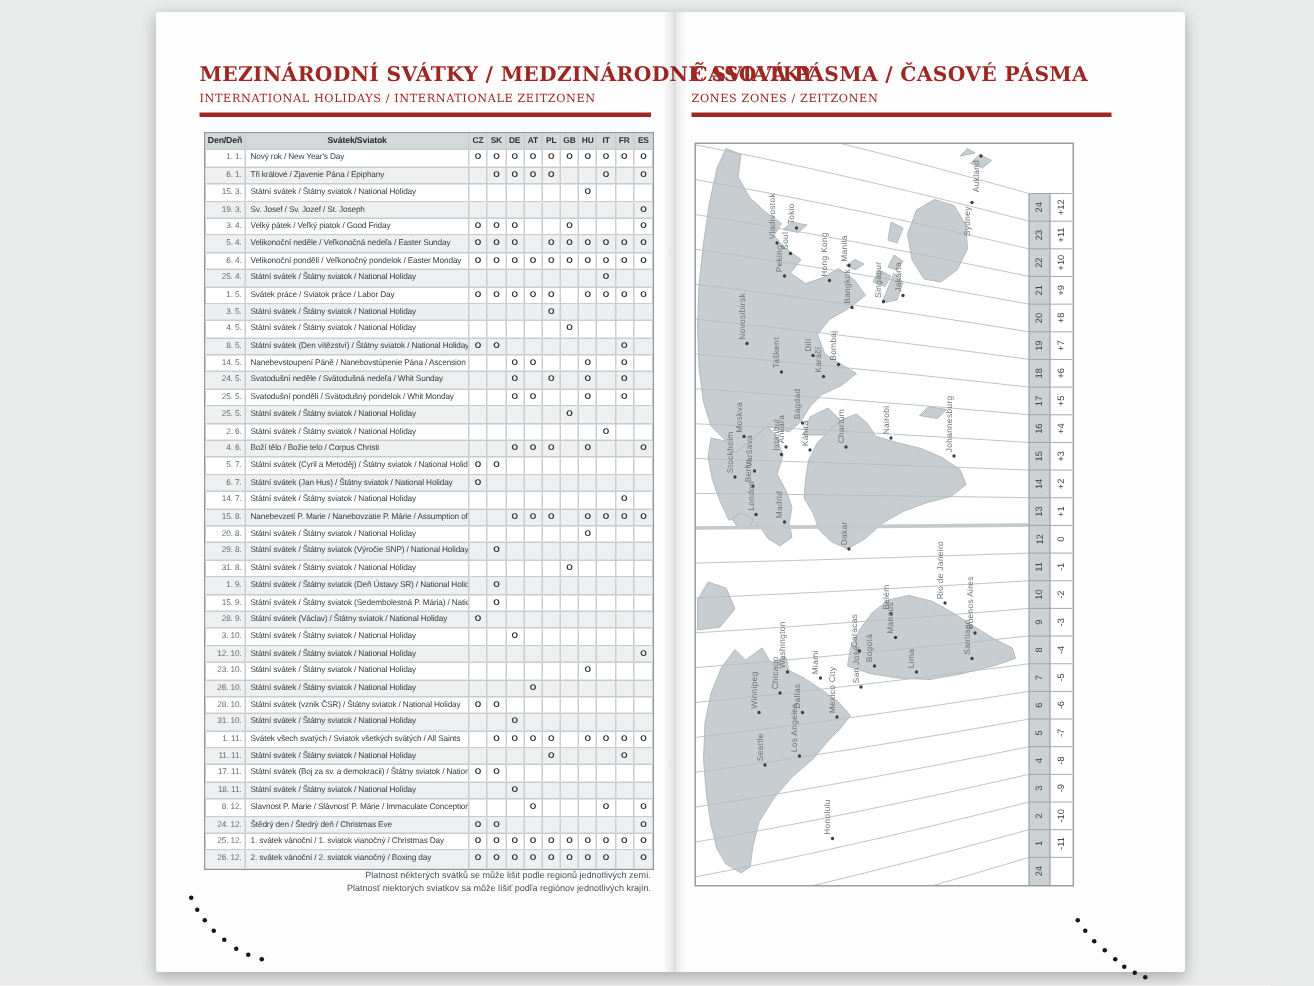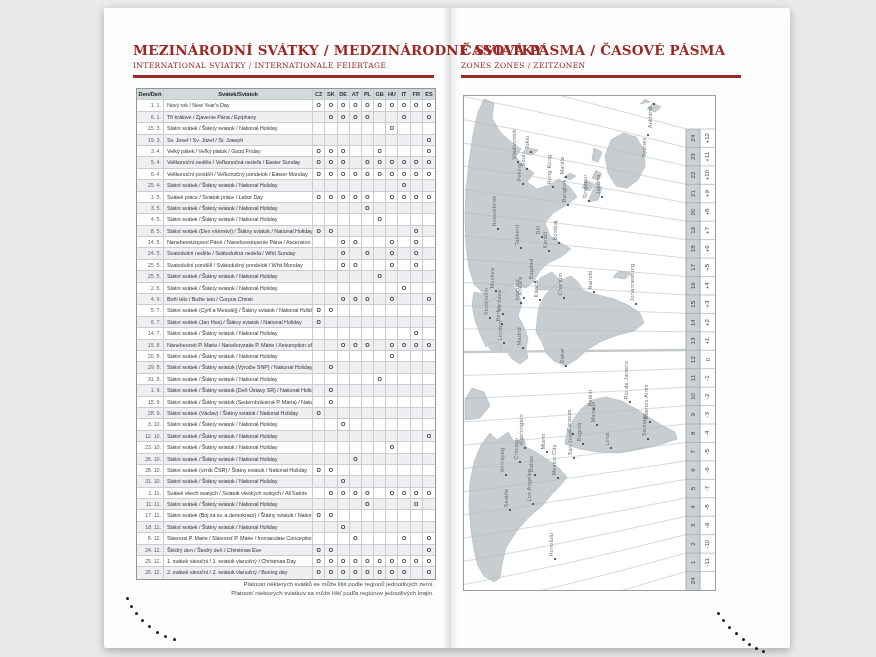--- a/index.html
+++ b/index.html
@@ -48,21 +48,21 @@
   .ddot{position:absolute;width:3px;height:3px;border-radius:50%;background:#161616;}
 </style>
 </head>
 <body>
 
 <div class="stage">
   <div class="spread">
 
     <div class="page page-left">
       <div class="ptitle">MEZINÁRODNÍ SVÁTKY / MEDZINÁRODNÉ SVIATKY</div>
-      <div class="psub">INTERNATIONAL SVIATKY / INTERNATIONALE FEIERTAGE</div>
+      <div class="psub">INTERNATIONAL HOLIDAYS / INTERNATIONALE ZEITZONEN</div>
       <div class="prule"></div>
       <div class="ht" id="holidayTable">
           <div class="htr hrow">
             <div class="hc c-date">Den/Deň</div>
             <div class="hc c-name">Svátek/Sviatok</div>
             <div class="hc c-m">CZ</div>
             <div class="hc c-m">SK</div>
             <div class="hc c-m">DE</div>
             <div class="hc c-m">AT</div>
             <div class="hc c-m">PL</div>

